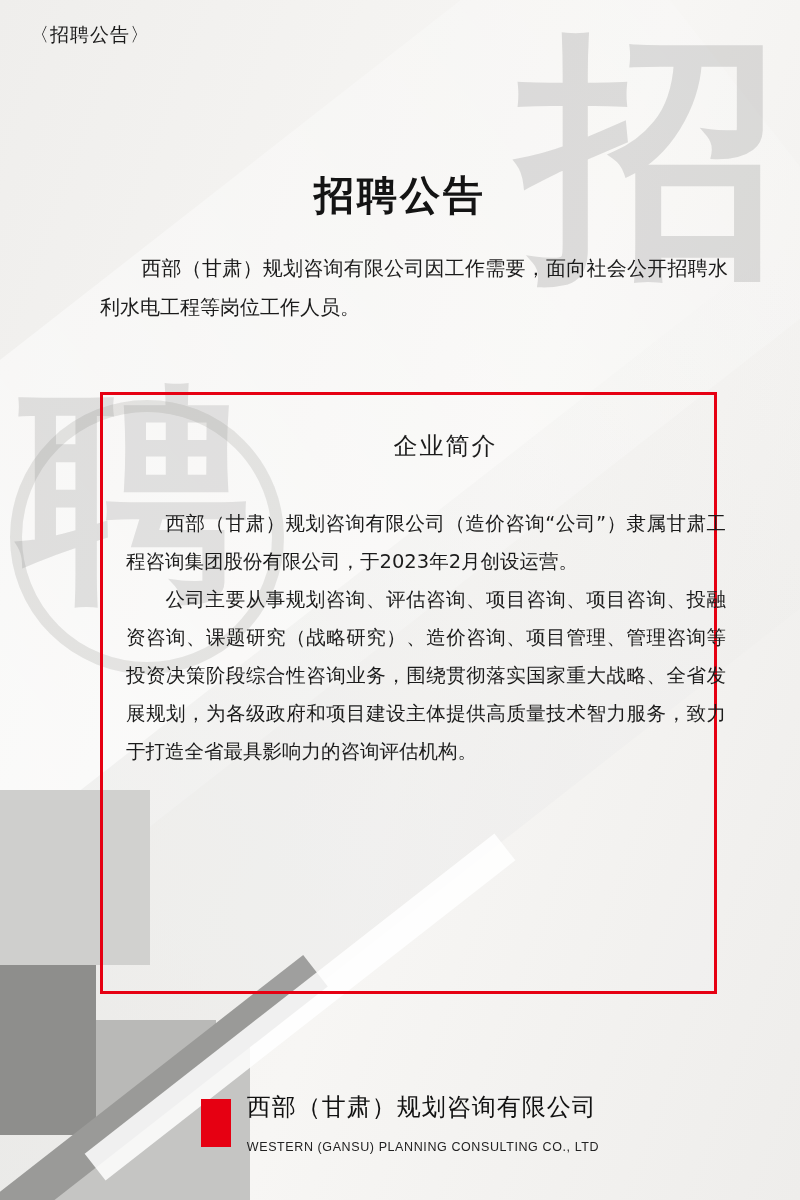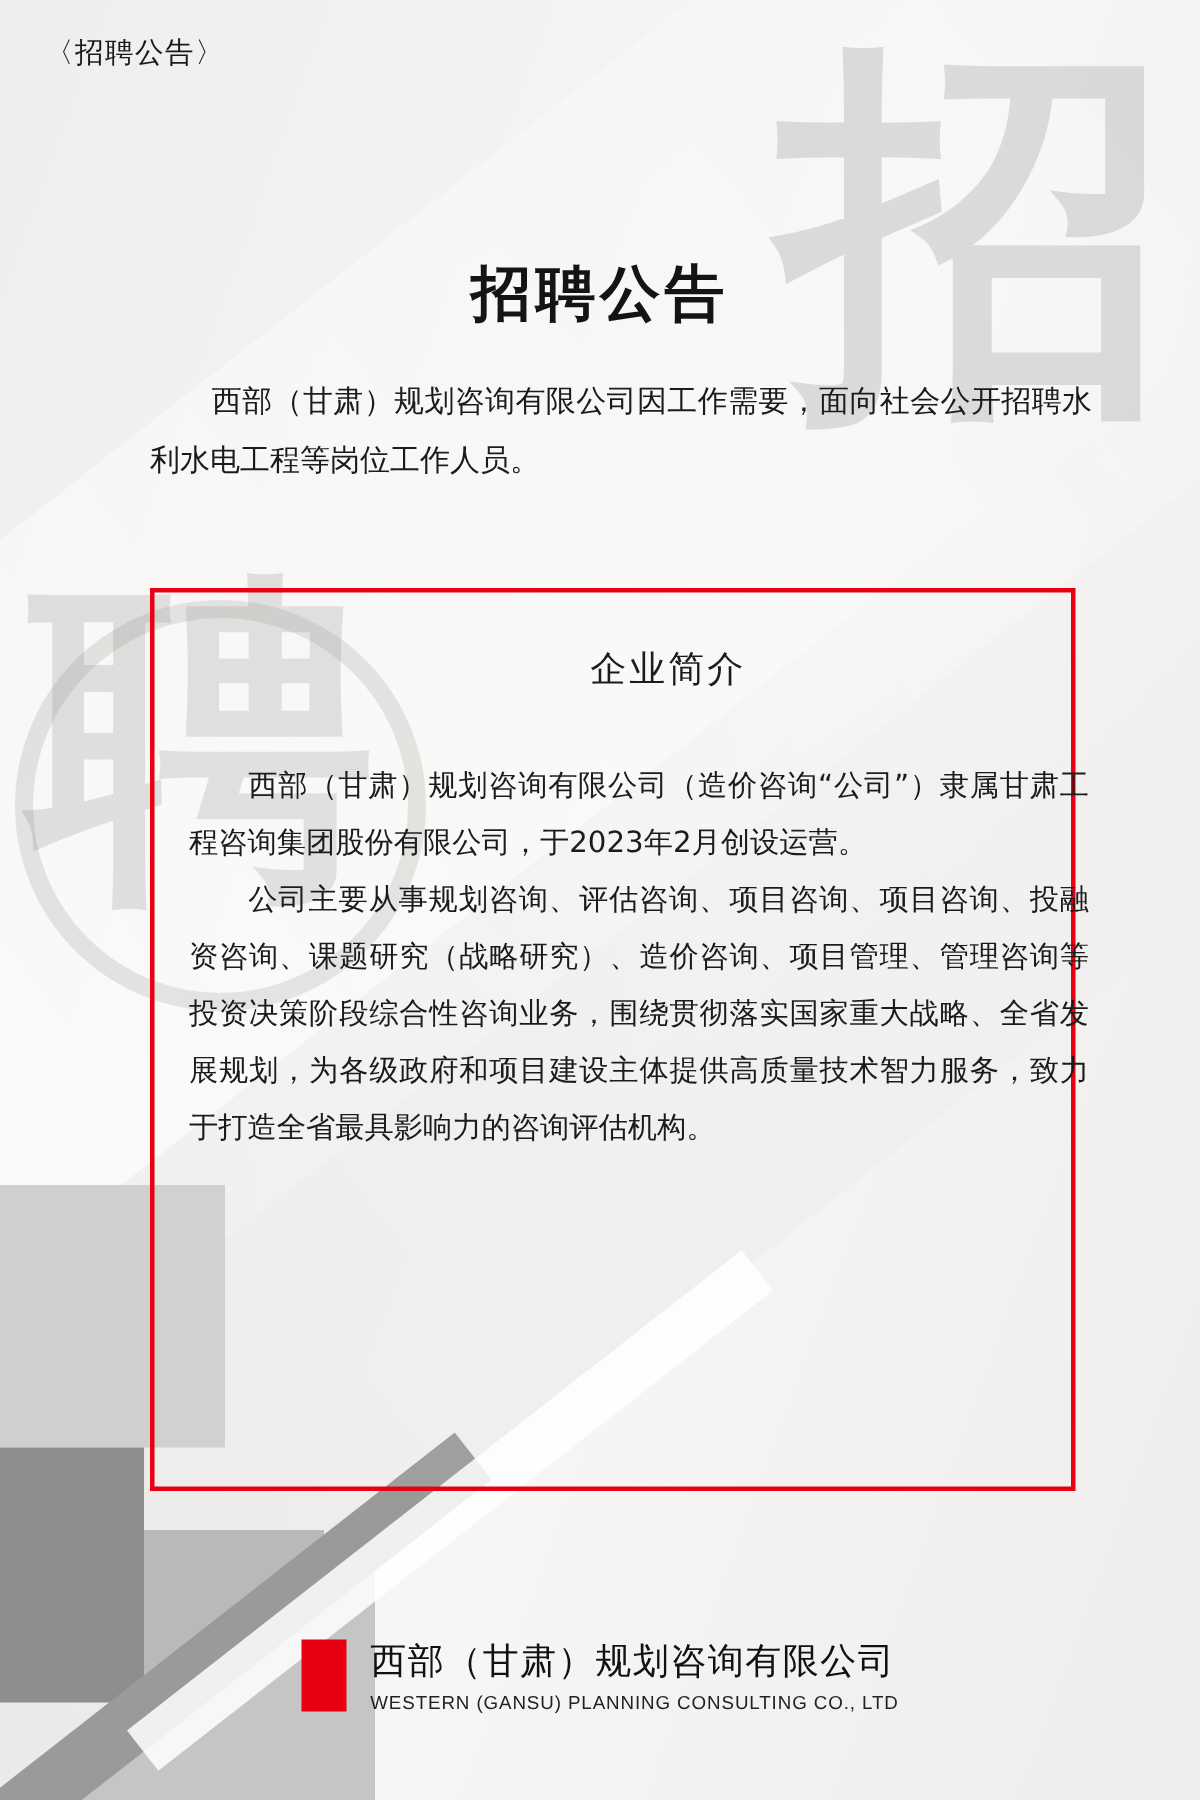--- a/index.html
+++ b/index.html
@@ -227,20 +227,21 @@
     width: 30px;
     height: 48px;
     background: #e60012;
     margin-right: 16px;
     flex: 0 0 auto;
   }
   .footer-texts {
     display: flex;
     flex-direction: column;
     justify-content: center;
+    gap: 12px;
   }
   .footer-cn {
     font-size: 24px;
     color: #111;
     letter-spacing: 1px;
     font-family: "DejaVu Sans", "Liberation Sans", sans-serif;
     line-height: 30px;
   }
   .footer-en {
     font-size: 12.5px;

